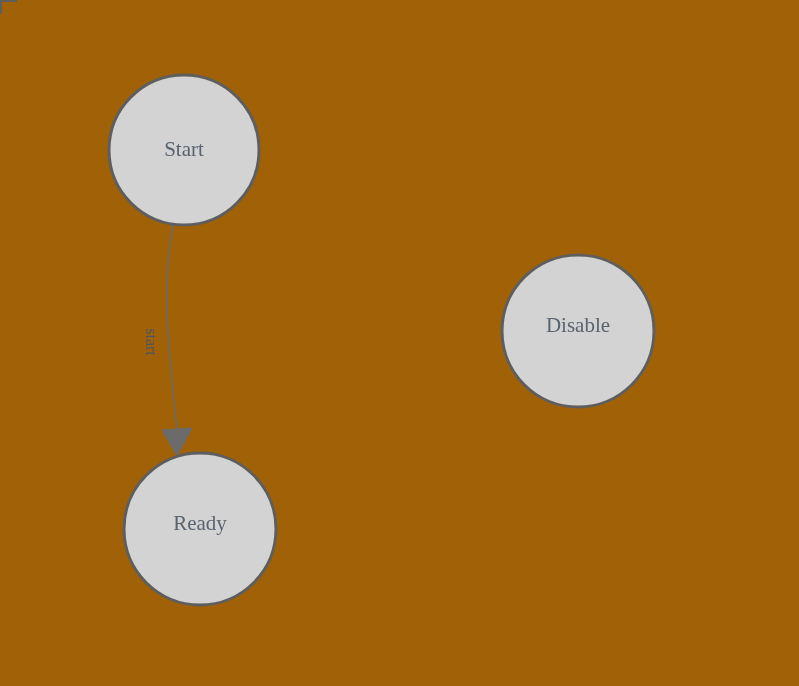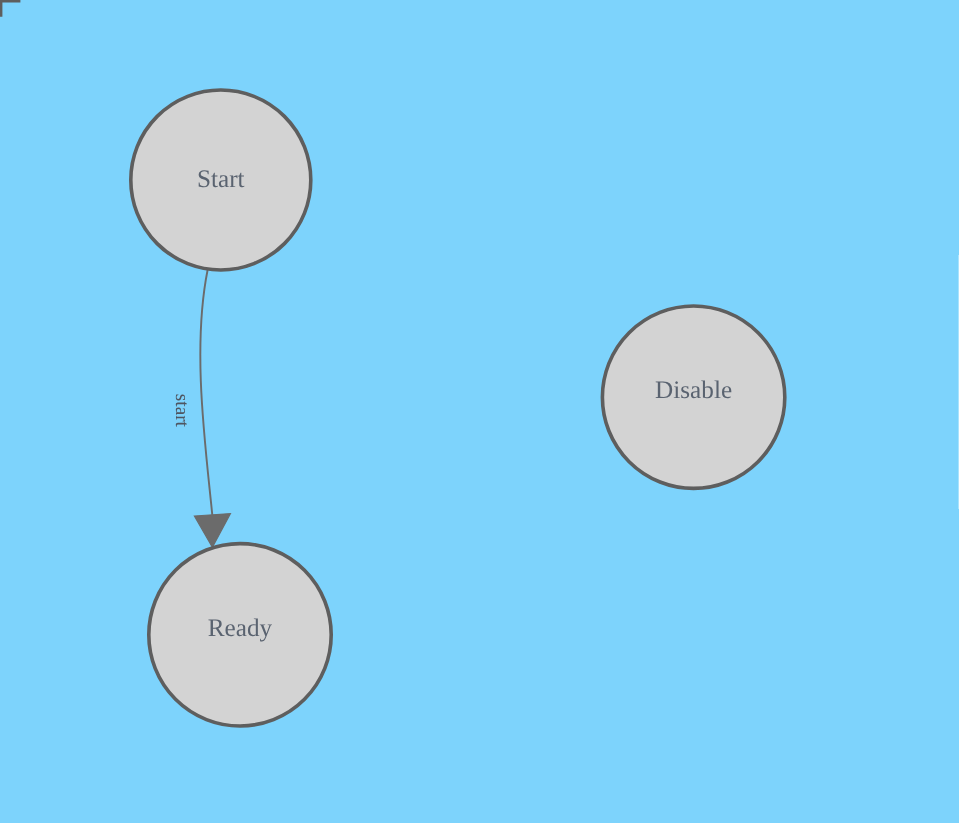--- a/index.html
+++ b/index.html
@@ -11,21 +11,21 @@
   body {
     width: 799px;
     height: 686px;
     overflow: hidden;
     font-family: "Liberation Serif", "DejaVu Serif", serif;
   }
   #canvas {
     position: relative;
     width: 799px;
     height: 686px;
-    background: #7dd3fc;
+    background: #a16207;
   }
   #diagram-svg {
     position: absolute;
     left: 0;
     top: 0;
     width: 799px;
     height: 686px;
     display: block;
   }
   .node-circle {

